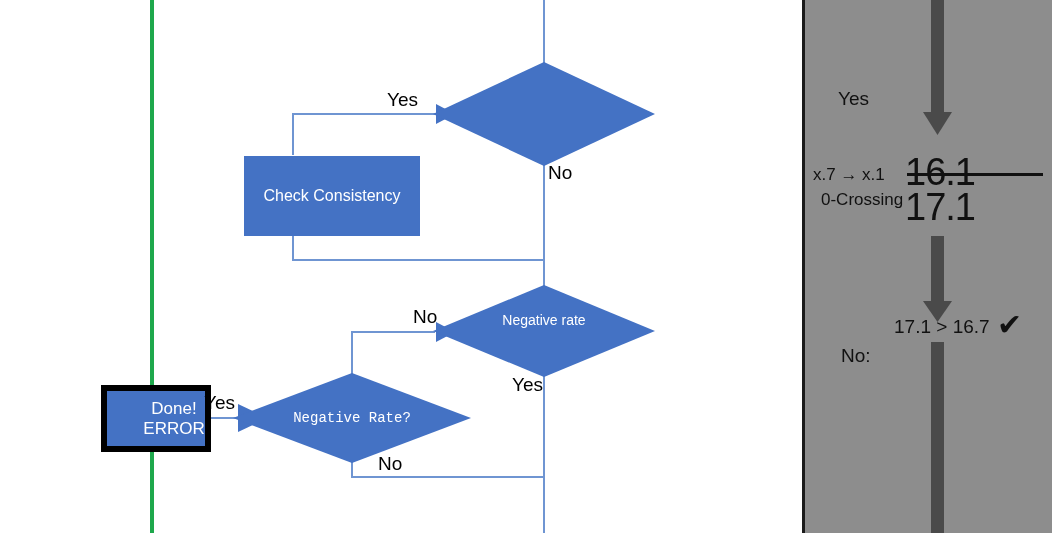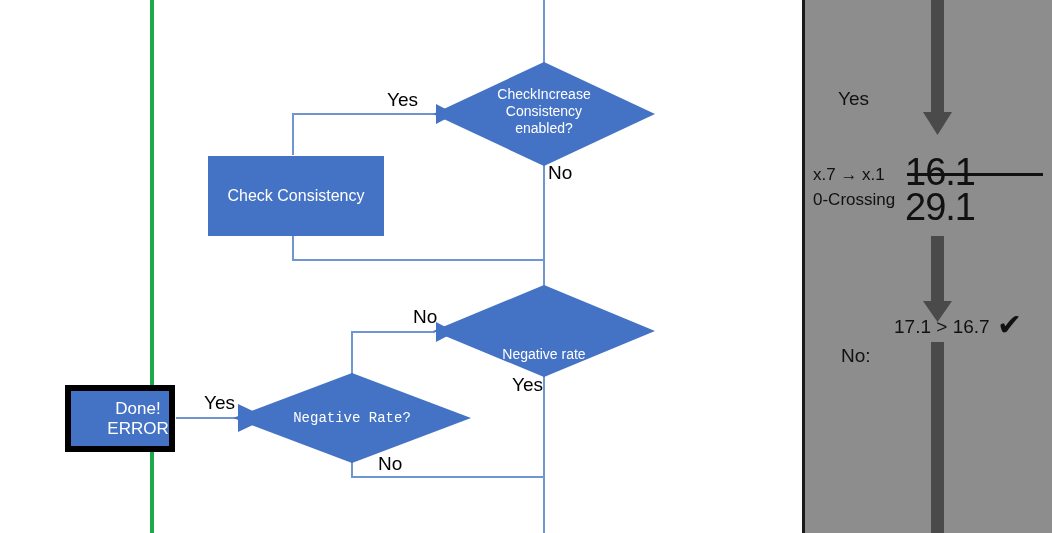--- a/index.html
+++ b/index.html
@@ -16,20 +16,21 @@
   }
   .edge-label{
     position:absolute;color:#000000;font-size:19px;line-height:1;
     white-space:nowrap;
   }
 
   .proc-box{
     position:absolute;background:#4472C4;box-sizing:border-box;
     display:flex;align-items:center;justify-content:center;text-align:center;
     color:#ffffff;
+    margin-left:36px;
   }
   .proc-box.bordered{border:6px solid #000000;padding-left:36px;}
 
   
   #gray-panel{
     position:absolute;left:802px;top:0;width:250px;height:533px;
     background:#8d8d8d;border-left:3px solid #1a1a1a;box-sizing:border-box;
   }
   .gp-text{position:absolute;color:#111111;white-space:nowrap;}
   .strike{position:relative;}
@@ -63,27 +64,22 @@
     <line x1="176" y1="418" x2="240" y2="418" stroke="#6f95d2" stroke-width="2"></line>
     <polygon points="238,404 238,432 268,418" fill="#4472C4"></polygon>
 
     <line x1="152" y1="0" x2="152" y2="533" stroke="#1EA84C" stroke-width="4"></line>
 
     <polygon points="544,62 655,114 544,166 433,114" fill="#4472C4"></polygon>
     <polygon points="544,285 655,331 544,377 433,331" fill="#4472C4"></polygon>
     <polygon points="352,373 471,418 352,463 233,418" fill="#4472C4"></polygon>
   </svg>
 
-  <div class="shape-label" style="left:460px;top:86px;width:168px;font-size:14px;">
-    <div>CheckIncrease</div>
-    <div>Consistency</div>
-    <div>enabled?</div>
-  </div>
 
-  <div class="shape-label" style="left:460px;top:312px;width:168px;font-size:14px;margin-top:34px;">
+  <div class="shape-label" style="left:460px;top:312px;width:168px;font-size:14px;">
     <div>Negative rate</div>
   </div>
 
   <div class="shape-label" style="left:268px;top:410px;width:168px;font-size:14px;font-family:Liberation Mono, monospace;">
     <div>Negative Rate?</div>
   </div>
 
   <div class="proc-box" style="left:208px;top:156px;width:176px;height:80px;font-size:16px;">
     <div>
       <div>Check Consistency</div>
@@ -120,21 +116,21 @@
       <polygon points="118,301 147,301 132.5,322" fill="#4a4a4a"></polygon>
 
       <rect x="126" y="342" width="13" height="191" fill="#4a4a4a"></rect>
     </svg>
 
     <div class="gp-text" style="left:33px;top:88px;font-size:19px;">Yes</div>
 
     <div class="gp-text" style="left:8px;top:165px;font-size:17px;">x.7 → x.1</div>
     <div class="gp-text strike" style="left:100px;top:151px;font-size:38px;letter-spacing:-1px;">16.1</div>
 
-    <div class="gp-text" style="left:8px;top:190px;font-size:17px;">0-Crossing</div>
-    <div class="gp-text" style="left:100px;top:186px;font-size:38px;letter-spacing:-1px;">29.1</div>
+    <div class="gp-text" style="left:16px;top:190px;font-size:17px;">0-Crossing</div>
+    <div class="gp-text" style="left:100px;top:186px;font-size:38px;letter-spacing:-1px;">17.1</div>
 
     <div class="gp-text" style="left:36px;top:317px;font-size:19px;margin-top:28px;">No:</div>
     <div class="gp-text" style="left:89px;top:316px;font-size:19px;">17.1 &gt; 16.7</div>
     <div class="gp-text" style="left:192px;top:307px;font-size:30px;font-weight:bold;">✔</div>
   </div>
 
 </div>
 
 </body></html>

